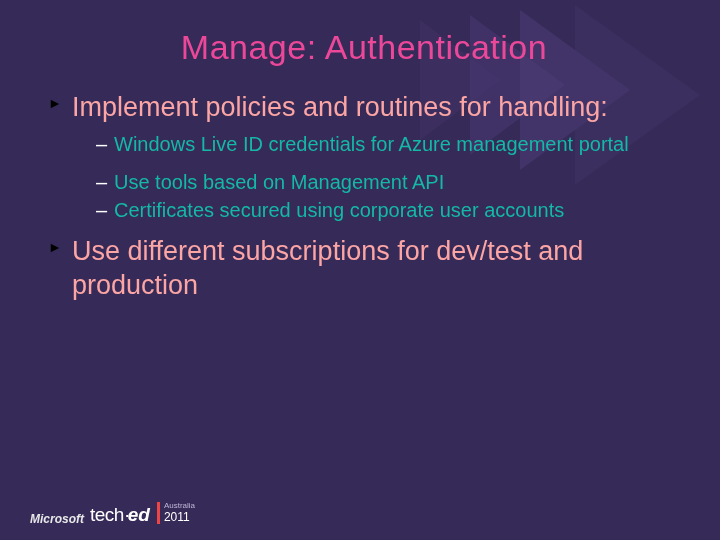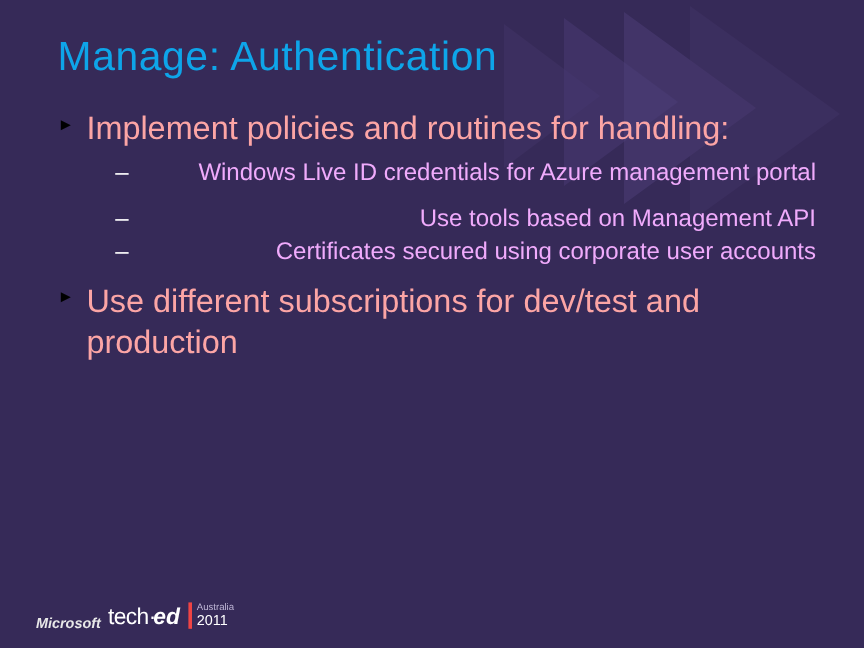--- a/index.html
+++ b/index.html
@@ -17,38 +17,39 @@
   .t1{border-width:60px 0 60px 80px;border-color:transparent transparent transparent #5a4a86;top:0;left:40px;opacity:.5}
   .t2{border-width:70px 0 70px 95px;border-color:transparent transparent transparent #6a56a2;top:-5px;left:90px;opacity:.55}
   .t3{border-width:80px 0 80px 110px;border-color:transparent transparent transparent #7b67b7;top:-10px;left:140px;opacity:.5}
   .t4{border-width:90px 0 90px 125px;border-color:transparent transparent transparent #5a4a86;top:-15px;left:195px;opacity:.45}
 
   .slide{position:relative;padding:28px 40px 0 48px;box-sizing:border-box;height:100%}
   h1{
     margin:0 0 24px 0;
     font-weight:400;
     font-size:34px;
-    color:#0ea5e9;
+    color:#ec4899;
     letter-spacing:.5px;
+    text-align:center;
   }
   ul.top{list-style:none;margin:0;padding:0}
   ul.top>li{margin:0 0 10px 0}
   .b1{
     font-size:27px;font-weight:400;color:#fca5a5;
     position:relative;padding-left:24px;line-height:1.25;
   }
   .b1::before{
     content:"►";
     position:absolute;left:0;top:4px;
     font-size:14px;color:#000;
   }
   ul.sub{list-style:none;margin:6px 0 12px 0;padding-left:48px}
   ul.sub li{
-    font-size:20px;color:#f0abfc;position:relative;
-    padding-left:18px;line-height:1.3;margin-bottom:2px;text-align:right;
+    font-size:20px;color:#14b8a6;position:relative;
+    padding-left:18px;line-height:1.3;margin-bottom:2px;
   }
   ul.sub li::before{
     content:"–";position:absolute;left:0;top:0;color:#fff;
   }
 
   .footer{
     position:absolute;left:30px;bottom:14px;
     display:flex;align-items:flex-end;gap:4px;
     color:#d8d8d8;
   }

